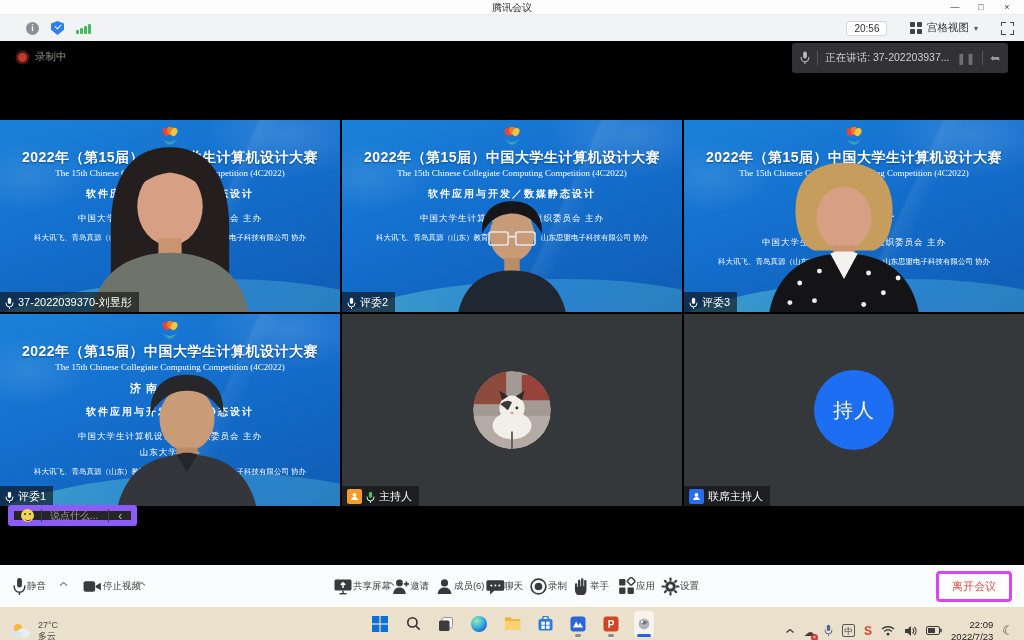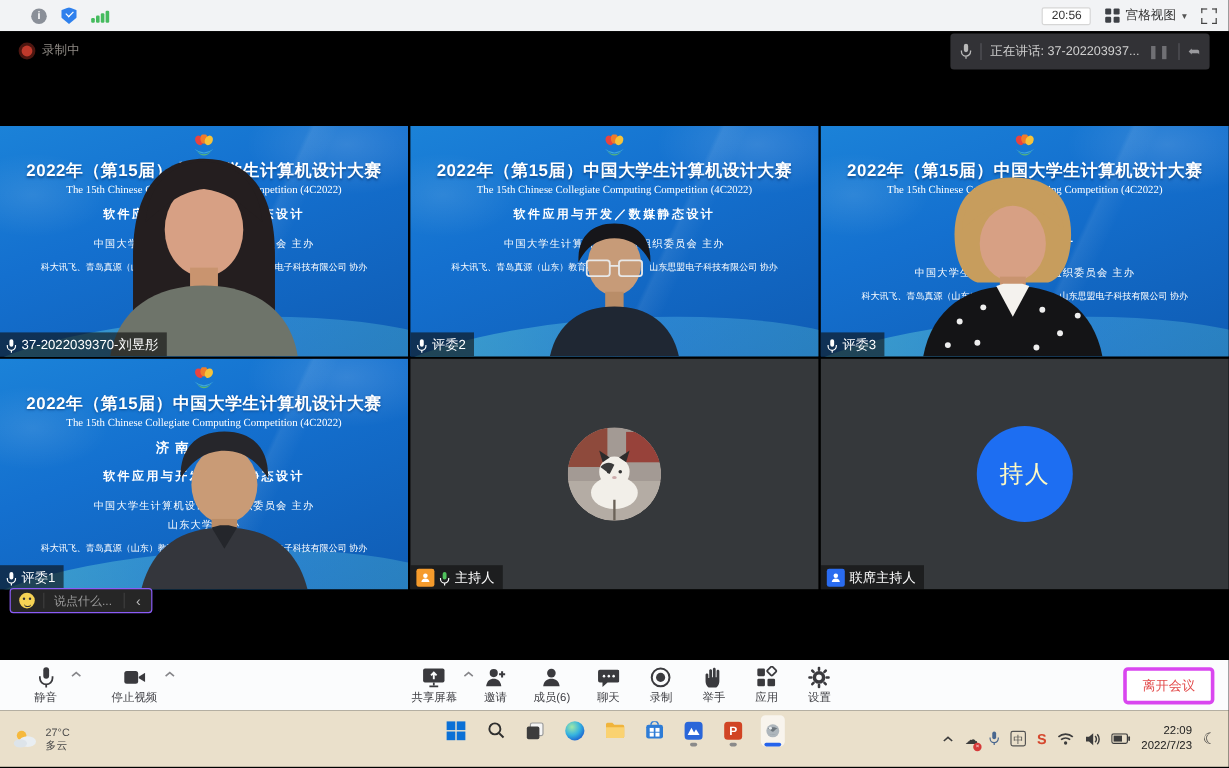--- a/index.html
+++ b/index.html
@@ -16,21 +16,21 @@
   
   .apptool { position:relative; height:26px; background:#f2f3f5; display:flex; align-items:center; padding:0 10px; }
   .apptool .lefticons { display:flex; align-items:center; gap:12px; margin-left:16px; }
   .ico-info { width:13px; height:13px; border-radius:50%; background:#8a8f98; color:#fff; font-size:9px; font-weight:bold; text-align:center; line-height:13px; }
   .ico-shield { width:13px; height:14px; background:#2f80ed; clip-path:polygon(50% 0,100% 18%,100% 62%,50% 100%,0 62%,0 18%); position:relative; }
   .ico-shield::after { content:""; position:absolute; left:3.5px; top:3px; width:5px; height:3px; border-left:1.5px solid #fff; border-bottom:1.5px solid #fff; transform:rotate(-45deg); }
   .ico-signal { display:flex; align-items:flex-end; gap:1.5px; height:11px; }
   .ico-signal i { width:2.5px; background:#45bb5e; border-radius:1px; }
   .ico-signal i:nth-child(1){height:4px;} .ico-signal i:nth-child(2){height:6px;}
   .ico-signal i:nth-child(3){height:8px;} .ico-signal i:nth-child(4){height:10px;}
-  .apptool .right { margin-left:auto; display:flex; align-items:center; gap:12px; }
+  .apptool .right { margin-left:auto; display:flex; align-items:center; gap:23px; }
   .timerbox { background:#fff; border:1px solid #d6d6d6; border-radius:2px; font-size:10px; color:#333; padding:1px 7px; }
   .gridbtn { display:flex; align-items:center; gap:5px; font-size:10.5px; color:#333; }
   .gridglyph { display:grid; grid-template-columns:5px 5px; grid-template-rows:5px 5px; gap:1.5px; }
   .gridglyph i { background:#3e4146; border-radius:1px; }
   .caret { font-size:8px; color:#555; }
   .fsglyph { width:13px; height:13px; position:relative; }
   .fsglyph::before,.fsglyph::after { content:""; position:absolute; width:3.5px; height:3.5px; border:1.5px solid #444; }
   .fsglyph::before { left:0; top:0; border-right:none; border-bottom:none; box-shadow:9px 9px 0 -1.5px transparent; }
   .fsglyph::after { right:0; bottom:0; border-left:none; border-top:none; }
   .fsglyph i::before,.fsglyph i::after { content:""; position:absolute; width:3.5px; height:3.5px; border:1.5px solid #444; }
@@ -81,31 +81,31 @@
   .nametag { position:absolute; left:0; bottom:0; z-index:3; display:flex; align-items:flex-end; gap:4px;
     background:rgba(15,15,15,.62); color:#fff; font-size:11px; padding:2.5px 7px 2.5px 5px; }
   .rolebadge { width:15px; height:15px; border-radius:2px; display:flex; align-items:center; justify-content:center; }
   .rolebadge.host { background:#f59b2c; } .rolebadge.cohost { background:#2a6cf0; }
   .avatar-cat { width:78px; height:78px; border-radius:50%; overflow:hidden; }
   .avatar-blue { width:80px; height:80px; border-radius:50%; background:#1d6ef2; color:#fef9c3;
     display:flex; align-items:center; justify-content:center; font-size:20px; letter-spacing:1px; }
 
   
   .chatbubble { position:absolute; left:8px; top:464px; height:21px; display:flex; align-items:center;
-    background:#262626; border:1px solid #8b5cf6; border-radius:3px; color:#9a9a9a; z-index:4; }
+    background:#262626; border:6px solid #8b5cf6; border-radius:3px; color:#9a9a9a; z-index:4; }
   .chatbubble .emoji { width:13px; height:13px; border-radius:50%; background:#f6d354; margin:0 7px; position:relative; }
   .chatbubble .emoji::before { content:""; position:absolute; left:3px; top:4px; width:2px; height:2px; background:#333; border-radius:50%; box-shadow:5px 0 0 #333; }
   .chatbubble .emoji::after { content:""; position:absolute; left:3.5px; top:7.5px; width:6px; height:3px; border-bottom:1.5px solid #333; border-radius:0 0 6px 6px; }
   .chatbubble .sep { width:1px; height:13px; background:#3d3d3d; }
   .chatbubble .ph { font-size:10px; padding:0 10px 0 8px; }
   .chatbubble .col { font-size:12px; color:#bbb; padding:0 9px; }
 
   
   .ctlbar { position:relative; height:42px; background:#fbfcfd; display:flex; align-items:center; padding:0 12px; }
-  .ctl { position:relative; display:flex; flex-direction:column; align-items:center; width:52px; cursor:default; }
+  .ctl { position:relative; display:flex; flex-direction:row; align-items:center; width:52px; cursor:default; }
   .ctl .lbl { font-size:9.5px; color:#3f3f44; margin-top:1px; white-space:nowrap; }
   .ctl svg { display:block; }
   .chev { position:absolute; right:-4px; top:4px; }
   .sp1 { flex-grow:19; } .sp2 { flex-grow:23; }
   .leavebtn { background:#fff; border:3px solid #d946ef; color:#e24b4b; font-size:11px;
     padding:5px 13px; border-radius:4px; font-family:inherit; }
 
   
   .taskbar { position:relative; height:47px; background:#eae0cb; display:flex; align-items:center; padding:0 10px; }
   .weather { display:flex; align-items:center; gap:6px; }
@@ -121,20 +121,28 @@
   .trayglyph { font-size:11px; color:#3c3c3c; }
   .imebox { width:13px; height:13px; border:1px solid #555; border-radius:2px; font-size:8.5px; line-height:12px; text-align:center; color:#444; }
   .s-ico { color:#d5482e; font-weight:bold; font-size:12px; }
   .clock { text-align:right; font-size:9.5px; color:#222; line-height:1.25; }
 </style>
 </head>
 <body>
 
 <div class="window">
 
+  <div class="titlebar">
+    <div class="t">腾讯会议</div>
+    <div class="wctl">
+      <span>—</span>
+      <span>□</span>
+      <span>×</span>
+    </div>
+  </div>
 
   <div class="apptool">
     <div class="lefticons">
       <span class="ico-info">i</span>
       <span class="ico-shield"></span>
       <span class="ico-signal">
           <i></i>
           <i></i>
           <i></i>
           <i></i>

